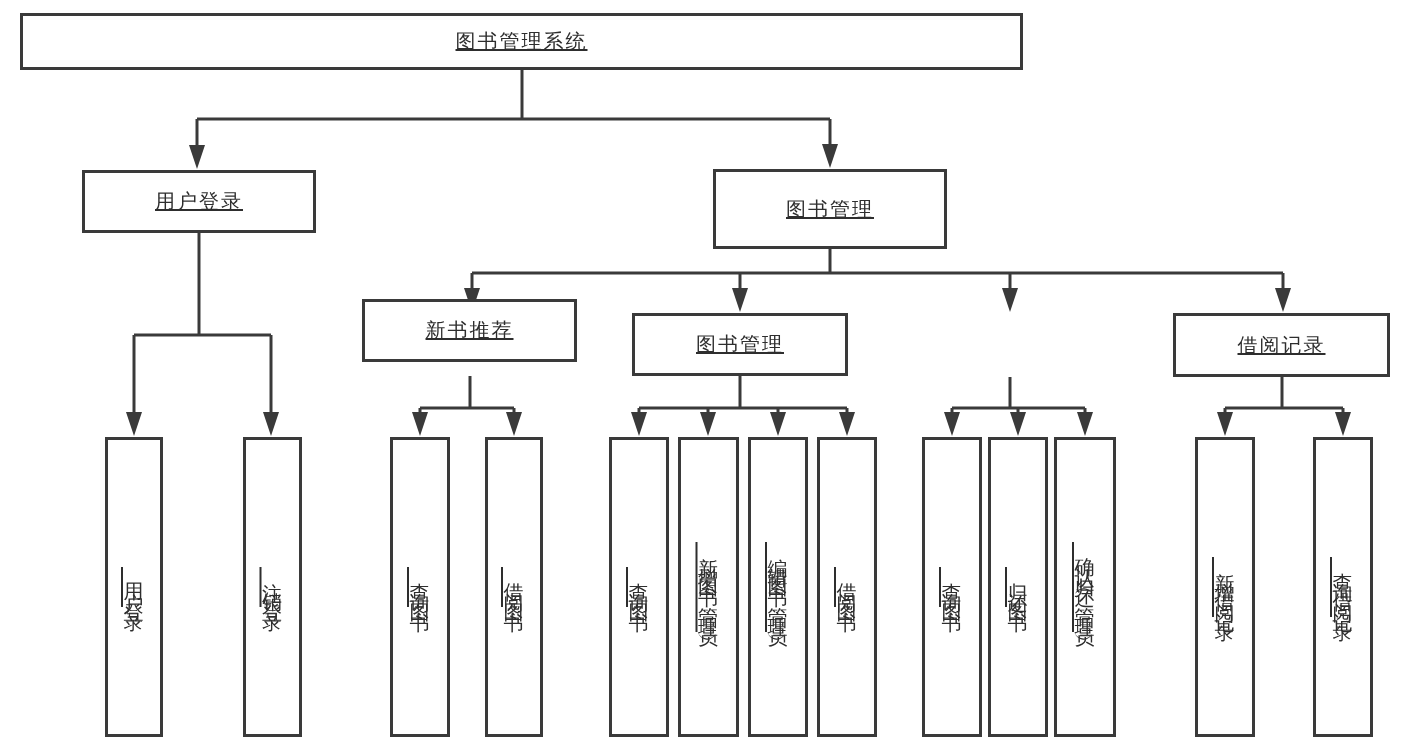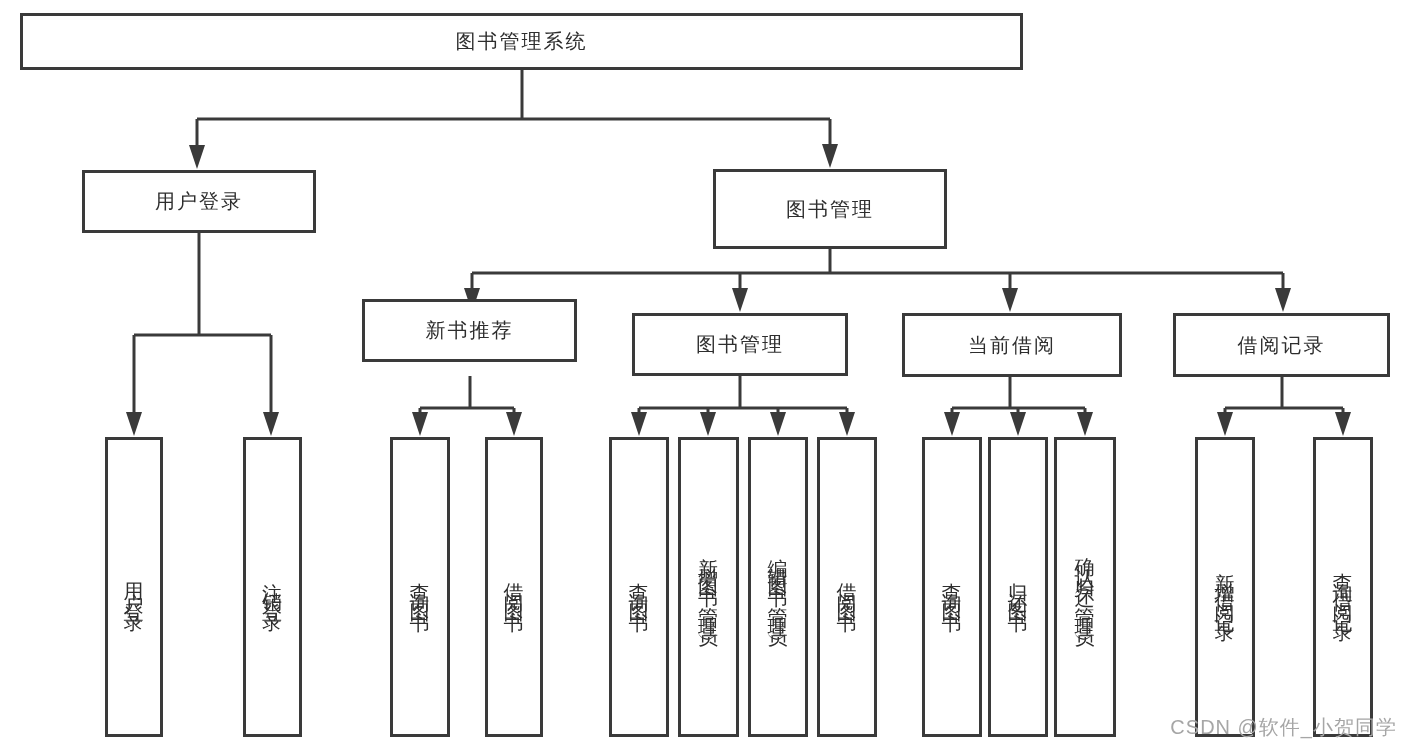--- a/index.html
+++ b/index.html
@@ -29,20 +29,21 @@
   .connector-svg polygon { fill: var(--line); }
 
   .node {
     position: absolute;
     border: 3px solid var(--line);
     background: var(--background);
     display: flex;
     align-items: center;
     justify-content: center;
     color: var(--text);
+    text-decoration: underline;
   }
 
   .hbox {
     font-size: 20px;
     letter-spacing: 2px;
   }
 
   .root-box   { left: 20px;  top: 13px;  width: 1003px; height: 57px; }
 
   .l2-a { left: 82px;  top: 170px; width: 234px; height: 63px; }
@@ -158,21 +159,20 @@
     <polygon points="1343,436 1335,412 1351,412"></polygon>
   </svg>
 
   <div class="node hbox root-box">图书管理系统</div>
 
   <div class="node hbox l2-a">用户登录</div>
   <div class="node hbox l2-b">图书管理</div>
 
   <div class="node hbox l3-a">新书推荐</div>
   <div class="node hbox l3-b">图书管理</div>
-  <div class="node hbox l3-c">当前借阅</div>
   <div class="node hbox l3-d">借阅记录</div>
 
   <div class="node vbox leaf-1">
     <span>用户登录</span>
   </div>
   <div class="node vbox leaf-2">
     <span>注销登录</span>
   </div>
   <div class="node vbox leaf-3">
     <span>查询图书</span>
@@ -201,15 +201,14 @@
   <div class="node vbox leaf-11">
     <span>确认归还（管理员）</span>
   </div>
   <div class="node vbox leaf-12">
     <span>新增借阅记录</span>
   </div>
   <div class="node vbox leaf-13">
     <span>查询借阅记录</span>
   </div>
 
-  <div class="watermark">CSDN @软件_小贺同学</div>
 
 </div>
 
 </body></html>

